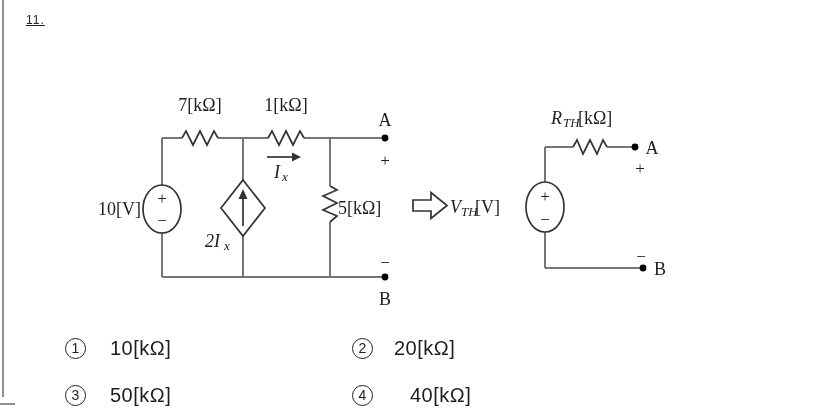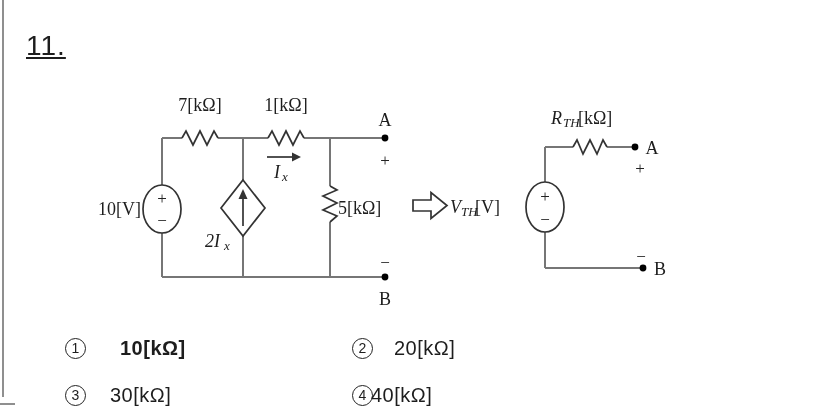--- a/index.html
+++ b/index.html
@@ -3,21 +3,21 @@
 <meta charset="utf-8">
 <style>
   html,body{margin:0;padding:0;background:#fff;}
   .page{
     position:relative;width:826px;height:412px;background:#ffffff;
     font-family:"Liberation Sans",sans-serif;color:#1d1d1d;overflow:hidden;
   }
   .page-border-left{position:absolute;left:2px;top:0;width:2px;height:397px;background:#8f8f8f;}
   .page-border-foot{position:absolute;left:0;top:403px;width:15px;height:2px;background:#8f8f8f;}
 
-  .qnum{position:absolute;left:26px;top:30px;font-size:28px;letter-spacing:1px;white-space:nowrap;text-decoration:underline;}
+  .qnum{position:absolute;left:26px;top:13px;font-size:12px;letter-spacing:1px;white-space:nowrap;text-decoration:underline;}
   .qline1{position:absolute;left:66px;top:13px;font-size:20px;word-spacing:5px;letter-spacing:.3px;white-space:nowrap;}
   .qline2{position:absolute;left:57px;top:45px;font-size:20px;word-spacing:5px;letter-spacing:.3px;white-space:nowrap;}
   .subsm{font-size:13px;vertical-align:-4px;letter-spacing:0;}
 
   .figure-svg{position:absolute;left:0;top:85px;}
 
   .wire{stroke:#767676;stroke-width:2;fill:none;}
   .comp{stroke:#333;stroke-width:1.7;fill:none;}
   .comp-fill{stroke:#333;stroke-width:1.7;fill:#fff;}
   .dot{fill:#000;stroke:none;}
@@ -133,24 +133,24 @@
       <g>
         <circle class="dot" cx="643" cy="268" r="3.4"></circle>
         <text class="cl-sign" x="641" y="262" text-anchor="middle">−</text>
         <text class="clabel" x="660" y="275" text-anchor="middle">B</text>
       </g>
     </g>
   </svg>
 
   <div>
     <div class="opt-circle" style="left:65px;top:338px;">1</div>
-    <div class="opt-text" style="left:120px;top:337px;font-weight:bold;">10[kΩ]</div>
+    <div class="opt-text" style="left:110px;top:337px;">10[kΩ]</div>
 
     <div class="opt-circle" style="left:352px;top:338px;">2</div>
     <div class="opt-text" style="left:394px;top:337px;">20[kΩ]</div>
 
     <div class="opt-circle" style="left:65px;top:385px;">3</div>
-    <div class="opt-text" style="left:110px;top:384px;">30[kΩ]</div>
+    <div class="opt-text" style="left:110px;top:384px;">50[kΩ]</div>
 
     <div class="opt-circle" style="left:352px;top:385px;">4</div>
-    <div class="opt-text" style="left:371px;top:384px;">40[kΩ]</div>
+    <div class="opt-text" style="left:410px;top:384px;">40[kΩ]</div>
   </div>
 </div>
 
 </body></html>

